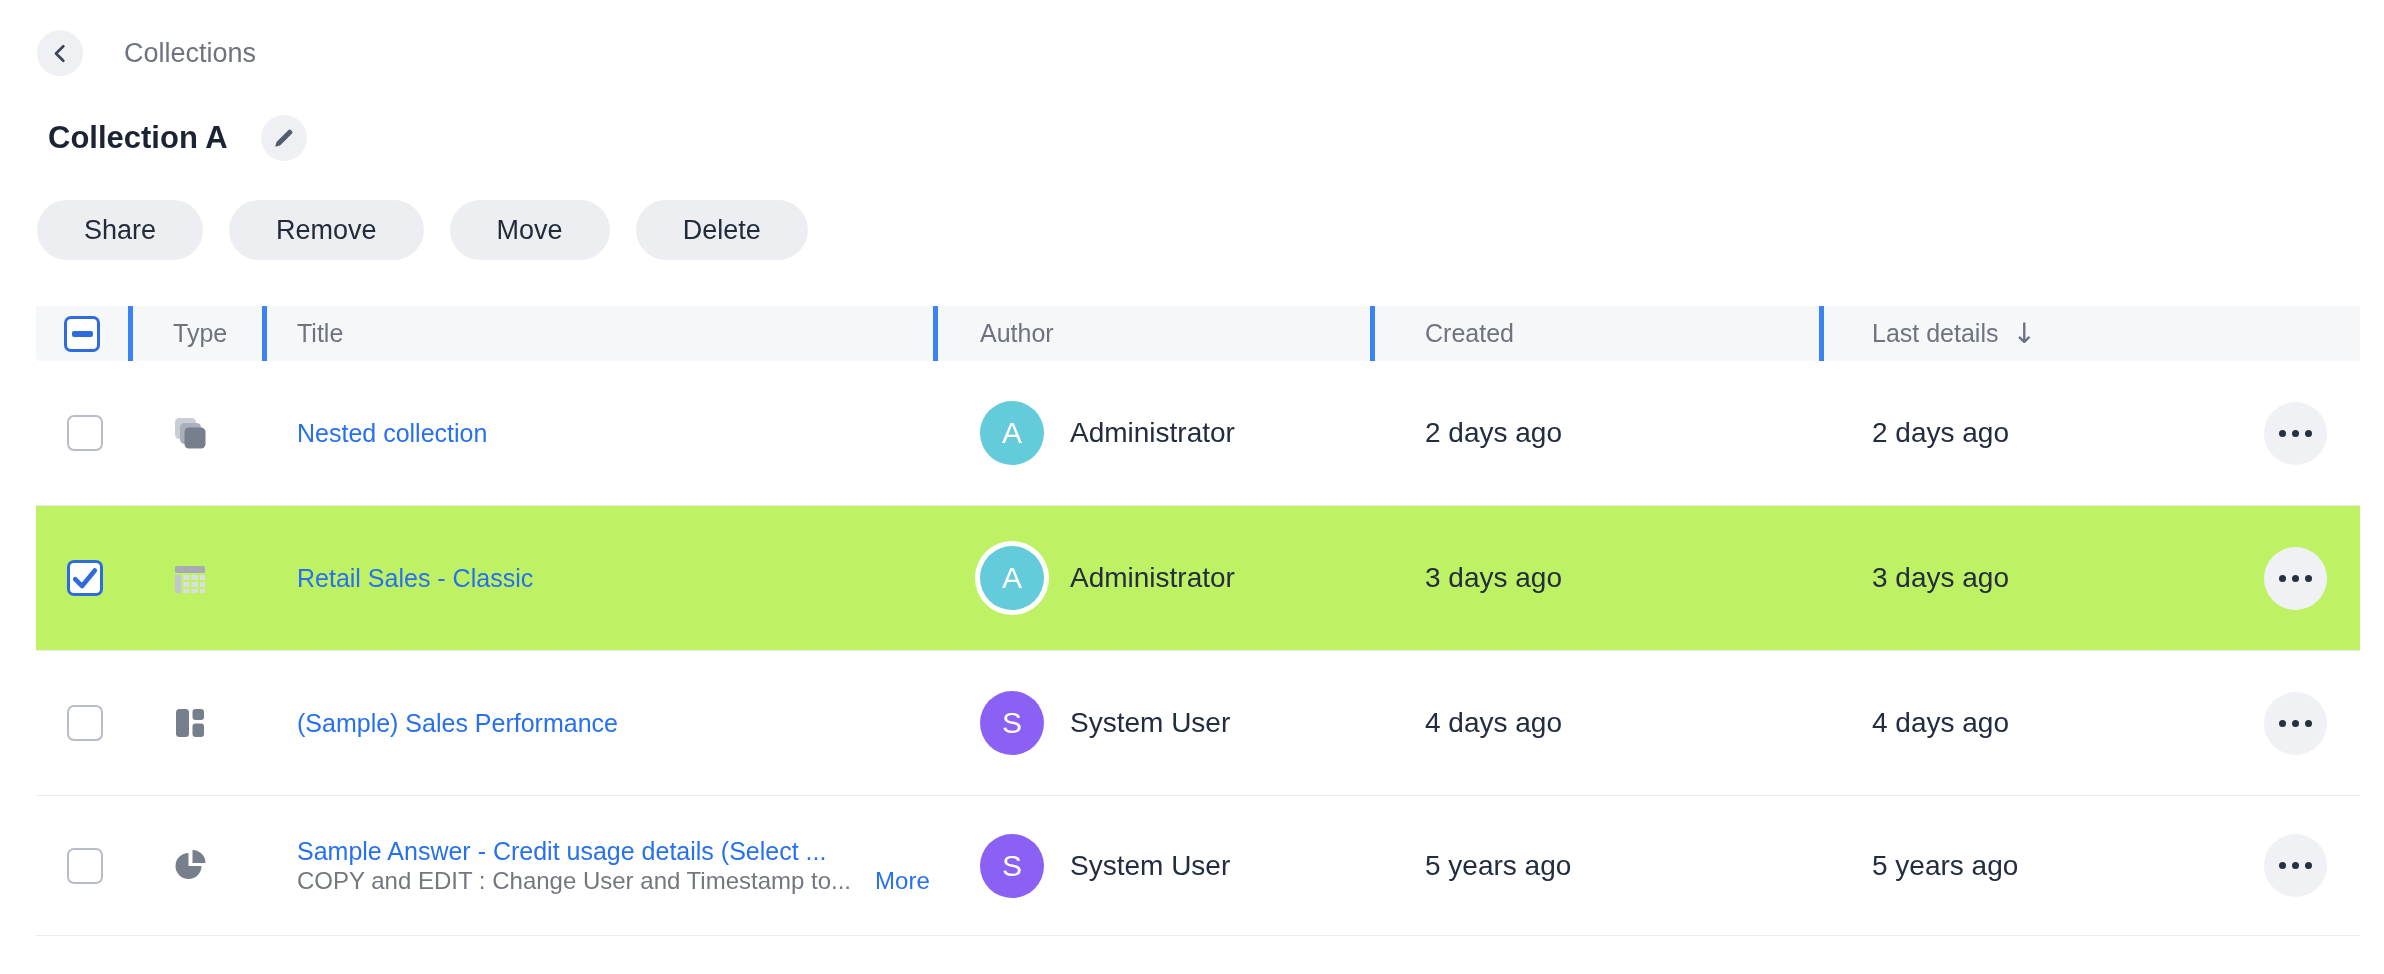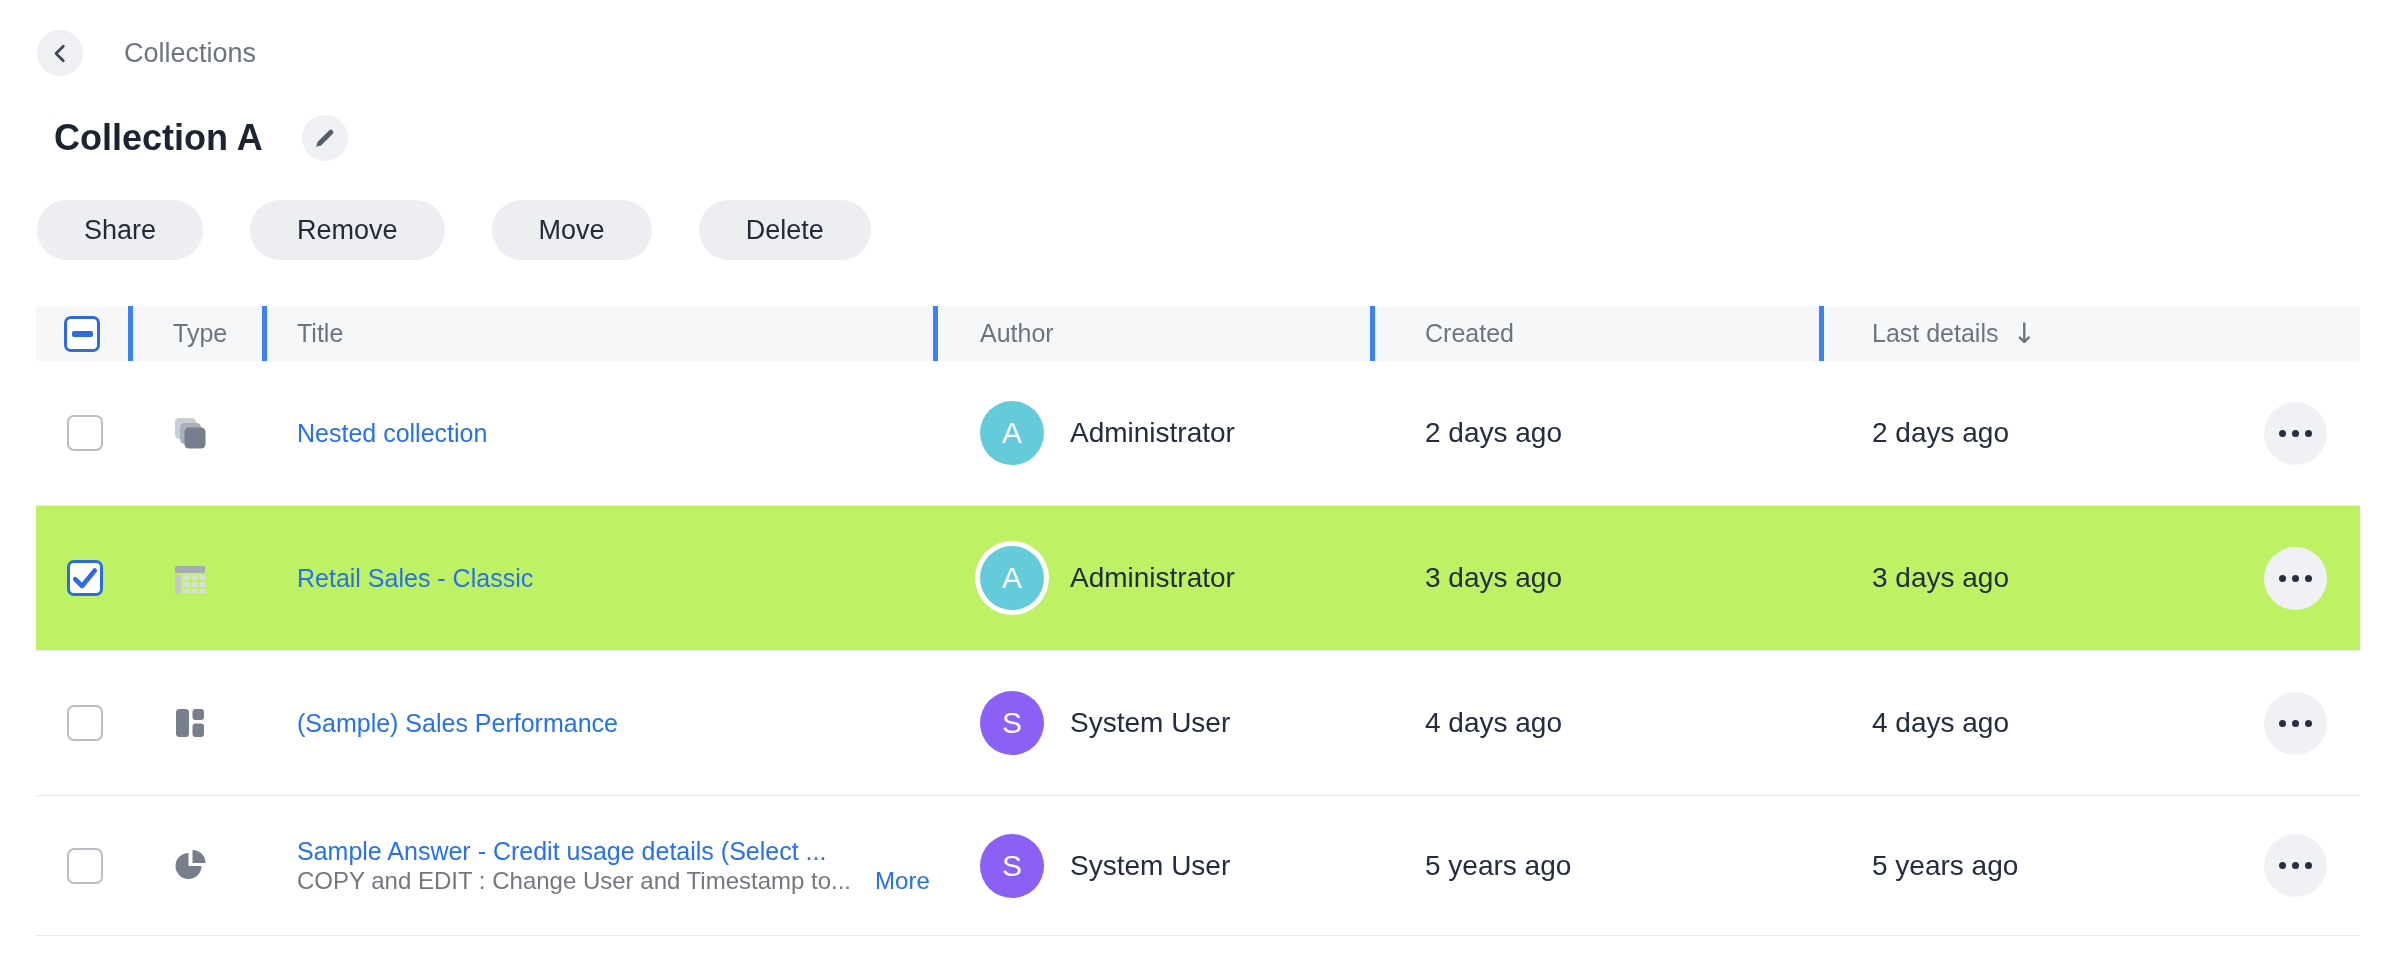--- a/index.html
+++ b/index.html
@@ -12,23 +12,23 @@
   body{
     width:2384px;height:974px;overflow:hidden;background:#ffffff;
     font-family:"Liberation Sans","DejaVu Sans",sans-serif;color:#222b3a;
   }
   
   .top{padding:30px 0 0 37px;}
   .back-row{display:flex;align-items:center;gap:41px;height:46px;}
   .circle-btn{width:46px;height:46px;border-radius:50%;background:#eef0f3;display:flex;align-items:center;justify-content:center;border:none;cursor:pointer;flex:0 0 auto;padding:0;}
   .breadcrumb-label{font-size:27px;color:#6d7480;cursor:pointer;}
   .title-row{display:flex;align-items:center;gap:22px;margin-top:34px;height:56px;}
-  h1.page-title{font-size:36px;line-height:56px;font-weight:700;color:#1c2433;margin:17px;}
-  
-  .toolbar{display:flex;gap:47px;margin:34px 0 0 37px;}
+  h1.page-title{font-size:31px;line-height:56px;font-weight:700;color:#1c2433;margin:11px;}
+  
+  .toolbar{display:flex;gap:26px;margin:34px 0 0 37px;}
   .pill{height:60px;border-radius:30px;background:#eceef2;color:#222b3a;font-size:27px;font-weight:500;padding:0 47px;border:none;display:flex;align-items:center;cursor:pointer;font-family:inherit;}
   
   .table{margin:46px 24px 0 36px;}
   .thead{display:grid;grid-template-columns:var(--cols);height:55px;background:#f6f7f9;border-radius:3px;}
   .th{display:flex;align-items:center;color:#6d7480;font-size:25px;cursor:pointer;}
   .th:nth-child(-n+5){border-right:5px solid #3b82f6;}
   .th-check{justify-content:center;}
   .th-type{padding-left:40px;}
   .th-title{padding-left:30px;}
   .th-author{padding-left:42px;}

